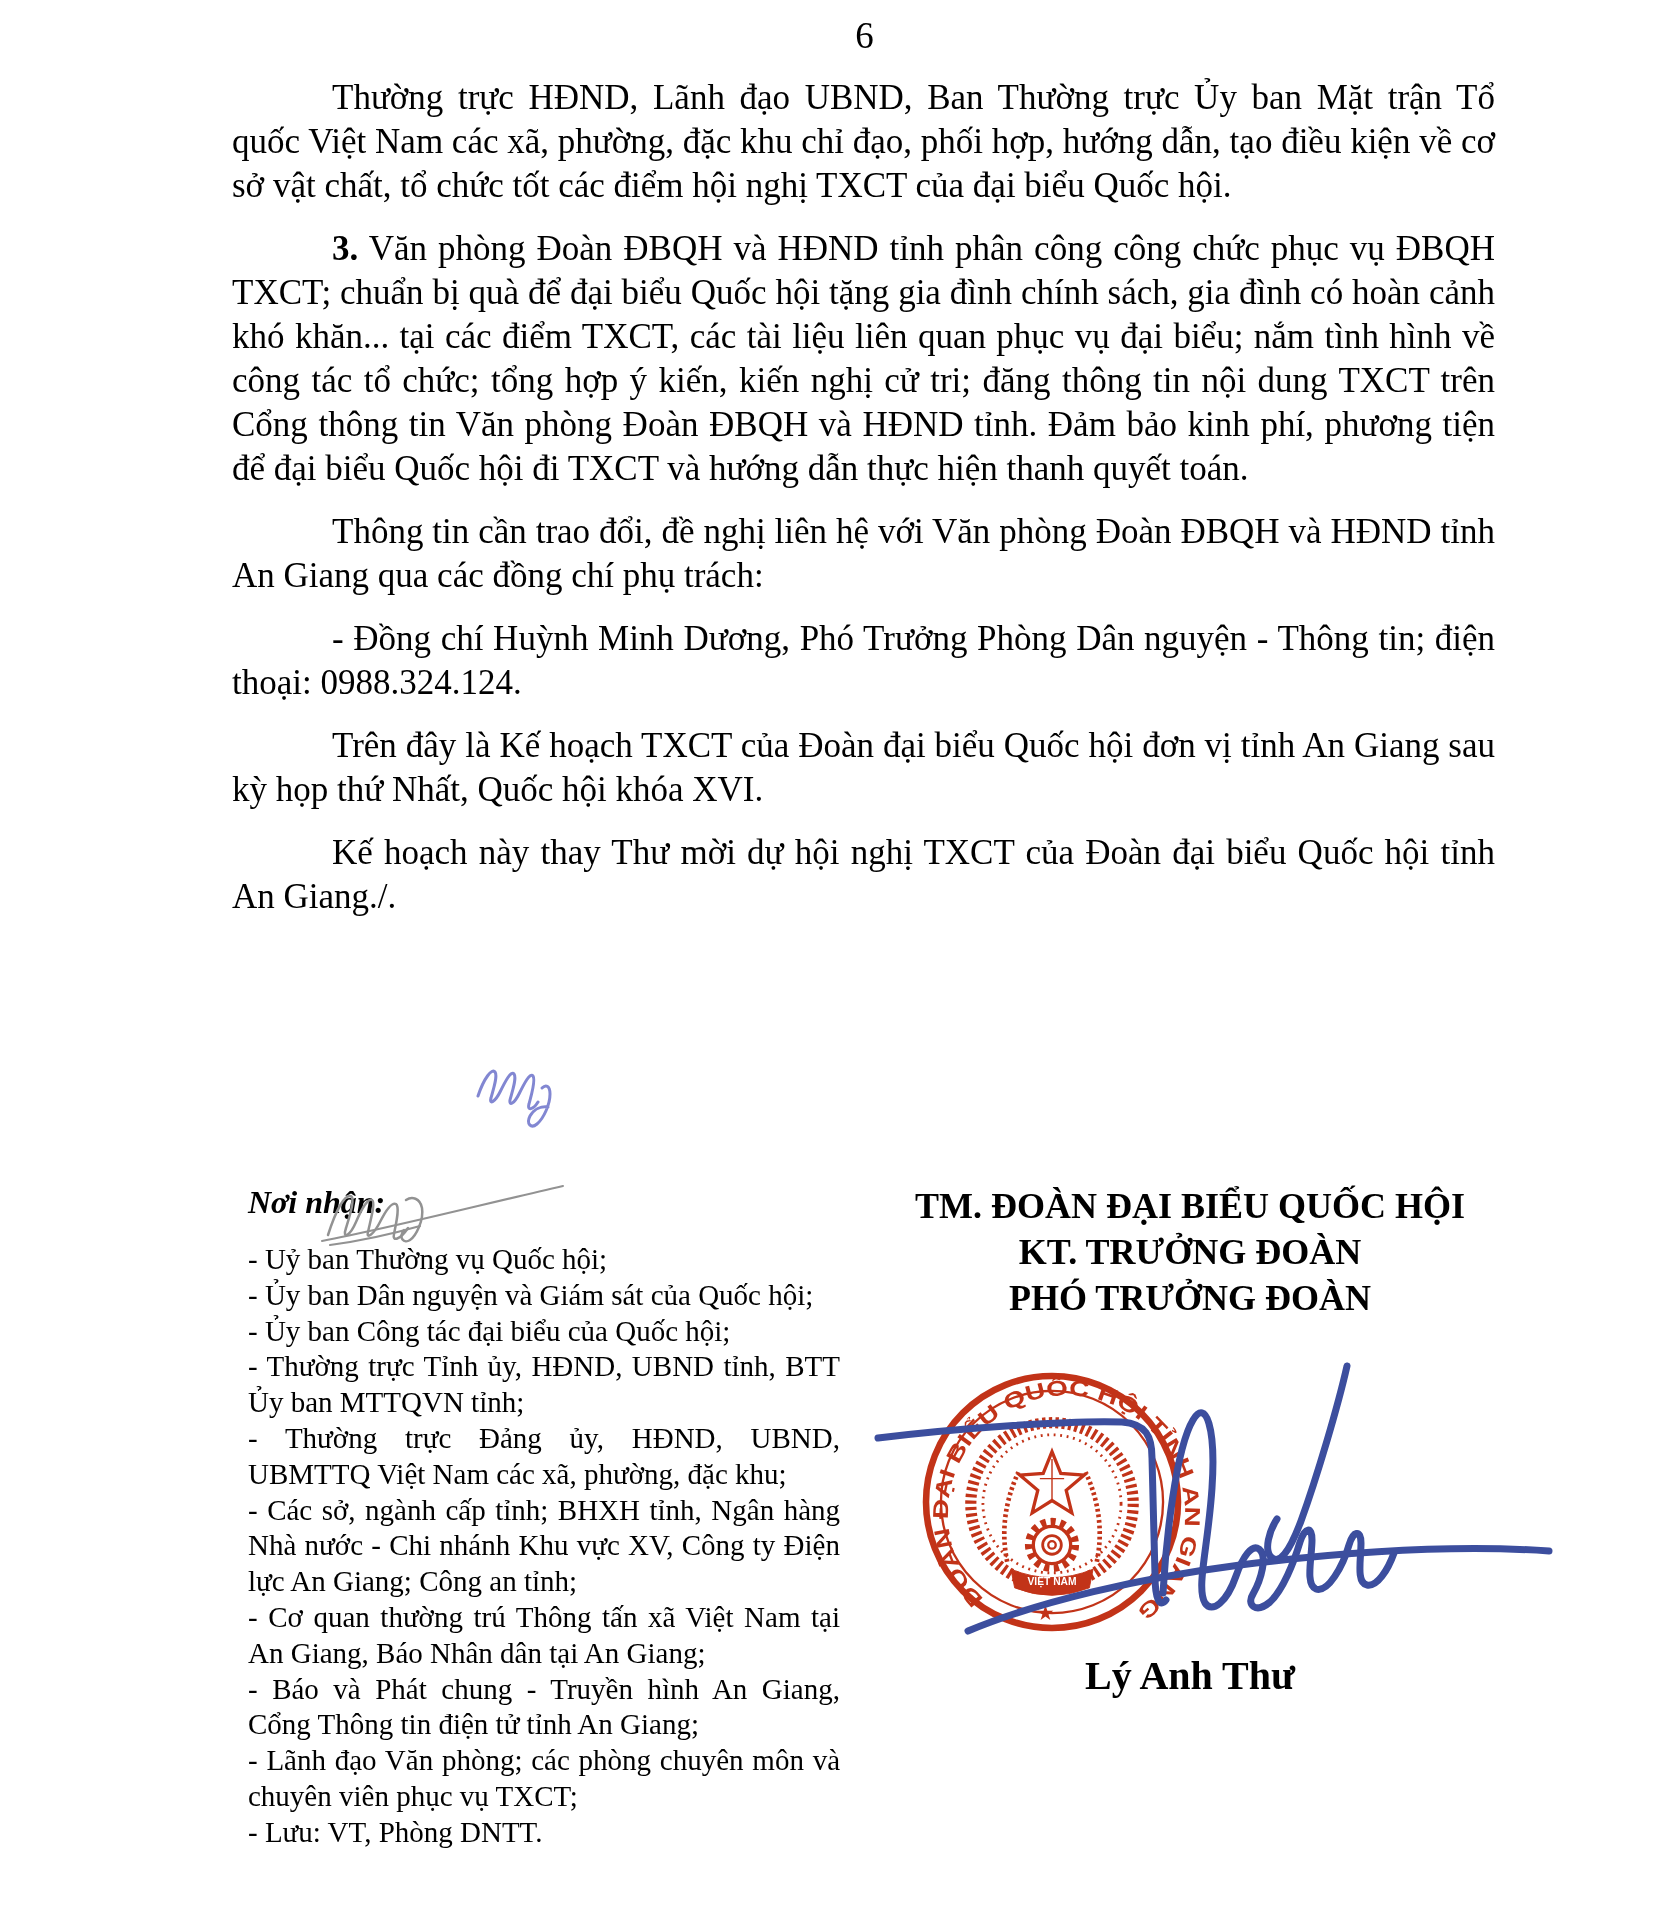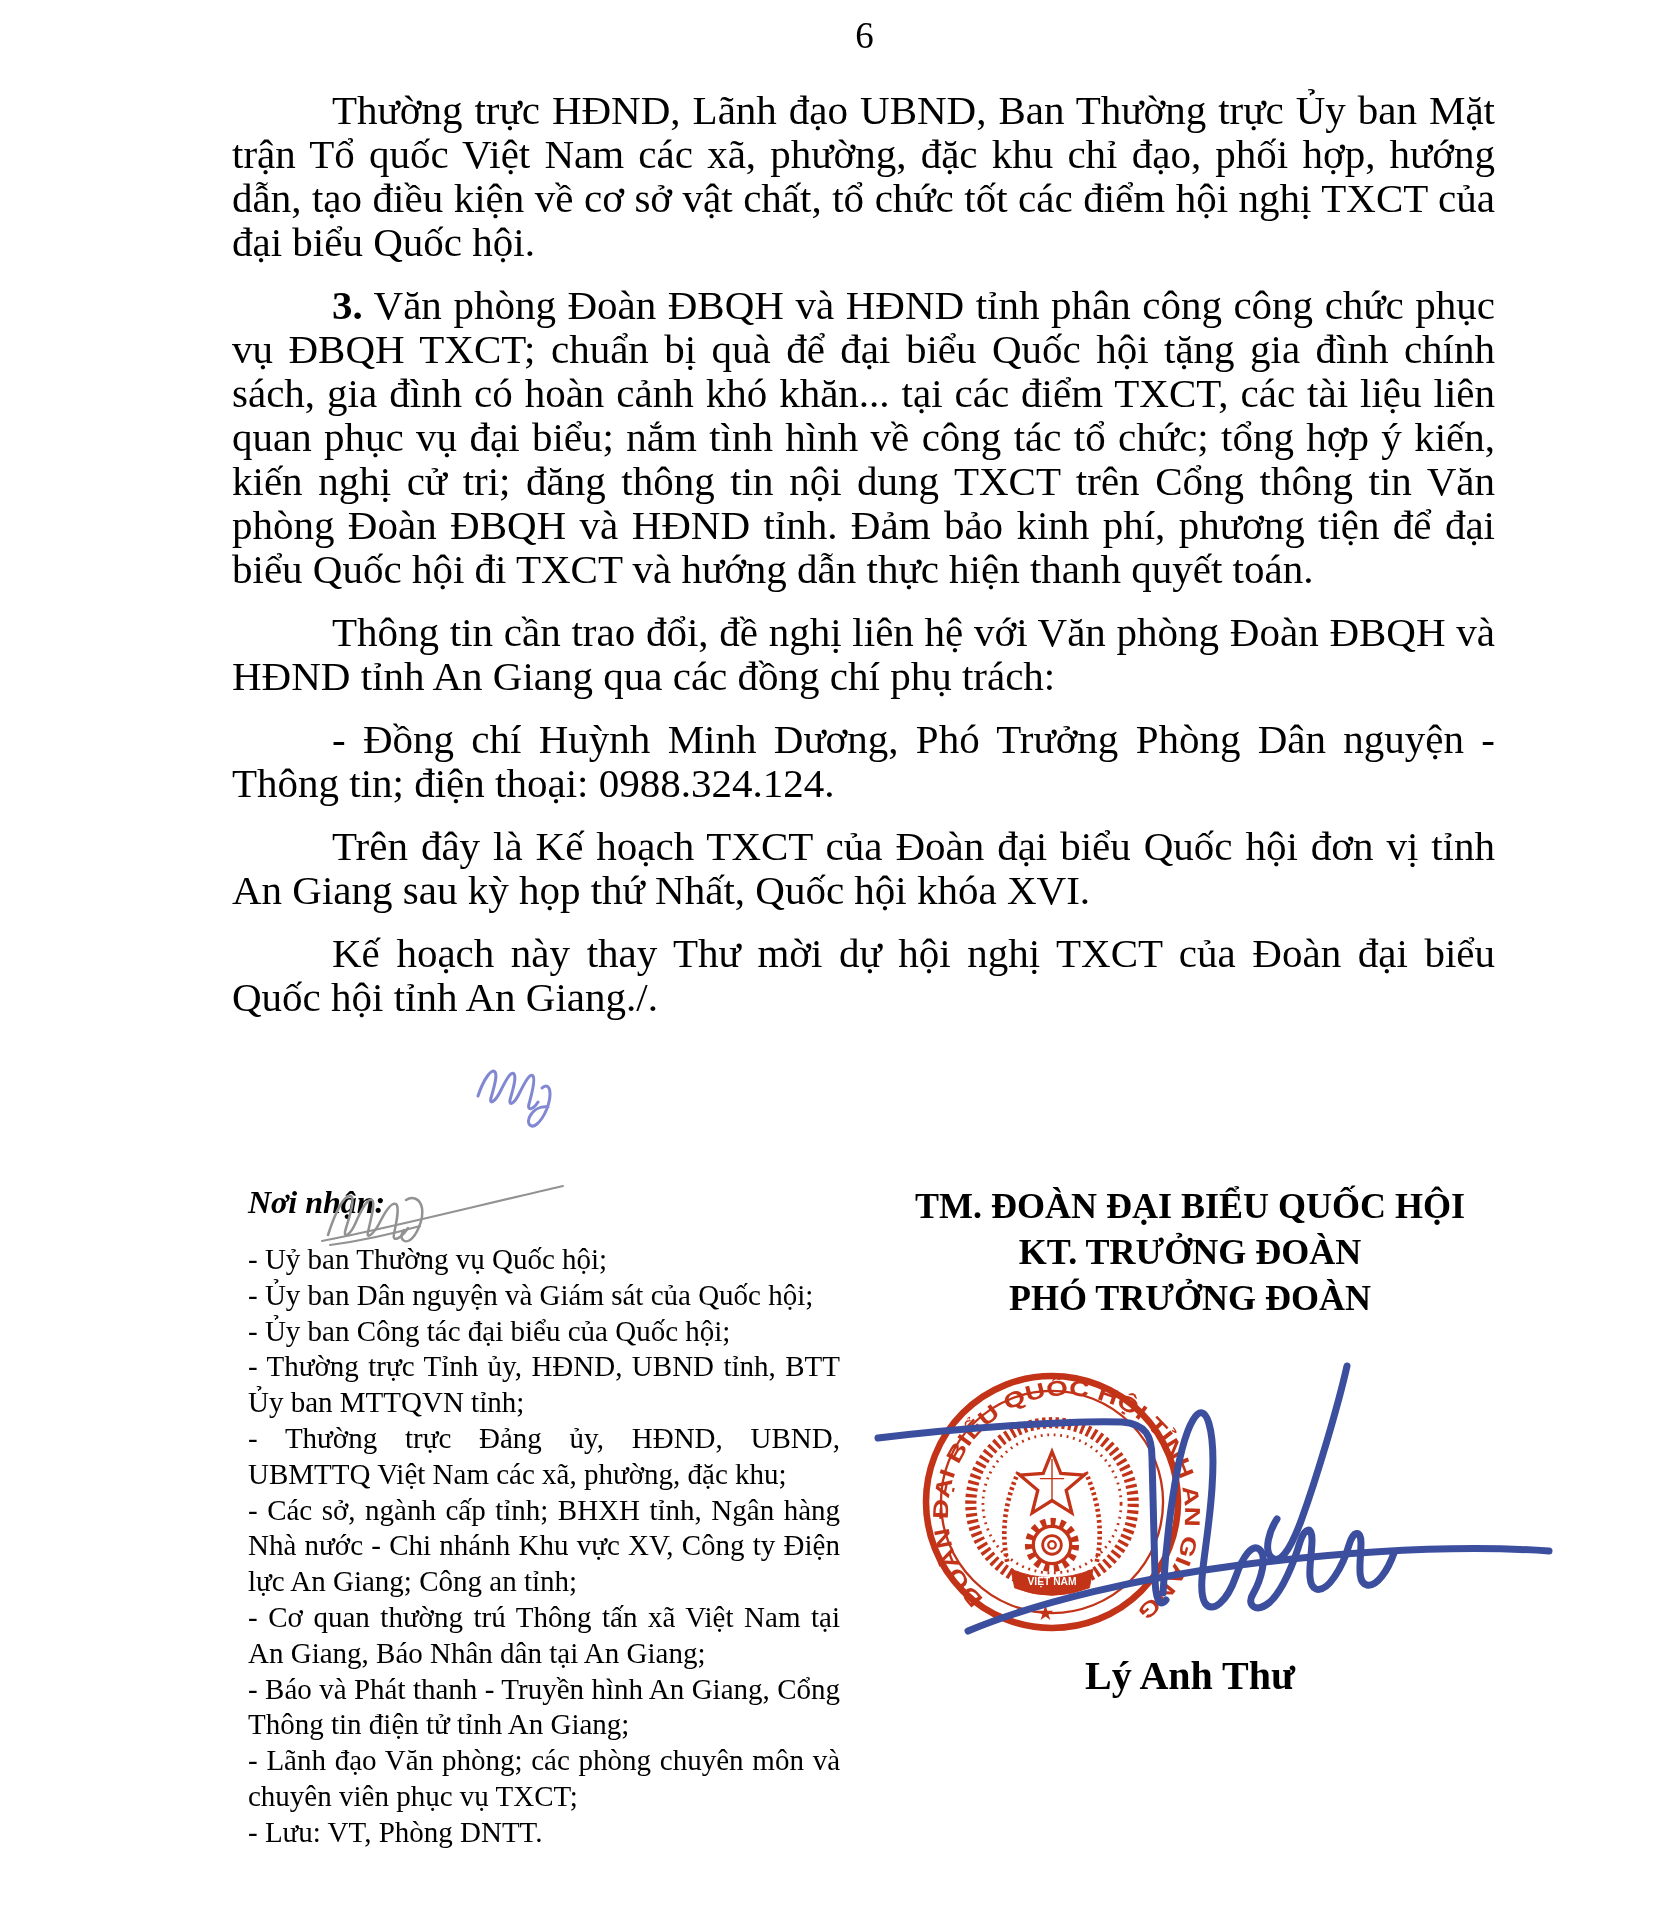--- a/index.html
+++ b/index.html
@@ -9,22 +9,22 @@
     background:#ffffff;
     font-family:"Liberation Serif", serif;
     color:#000;
     overflow:hidden;
   }
   .page-number{
     position:absolute;top:14px;left:75px;right:0;
     text-align:center;font-size:37px;
   }
   .body-text{
-    position:absolute;top:88px;left:232px;width:1263px;
-    font-size:41px;line-height:44px;text-align:justify;text-justify:inter-word;
+    position:absolute;top:76px;left:232px;width:1263px;
+    font-size:35px;line-height:44px;text-align:justify;text-justify:inter-word;
   }
   .body-text p{margin:0 0 19px 0;text-indent:100px;}
   .bold{font-weight:bold;}
   .recipients-label{
     position:absolute;top:1184px;left:248px;
     font-size:32px;font-weight:bold;font-style:italic;
   }
   .recipients-list{
     position:absolute;top:1242px;left:248px;width:592px;
     font-size:29px;line-height:35.8px;text-align:justify;text-justify:inter-word;
@@ -63,21 +63,21 @@
   <div class="recipients-label">Nơi nhận:</div>
 
   <div class="recipients-list">
     <div>- Uỷ ban Thường vụ Quốc hội;</div>
     <div>- Ủy ban Dân nguyện và Giám sát của Quốc hội;</div>
     <div>- Ủy ban Công tác đại biểu của Quốc hội;</div>
     <div>- Thường trực Tỉnh ủy, HĐND, UBND tỉnh, BTT Ủy ban MTTQVN tỉnh;</div>
     <div>- Thường trực Đảng ủy, HĐND, UBND, UBMTTQ Việt Nam các xã, phường, đặc khu;</div>
     <div>- Các sở, ngành cấp tỉnh; BHXH tỉnh, Ngân hàng Nhà nước - Chi nhánh Khu vực XV, Công ty Điện lực An Giang; Công an tỉnh;</div>
     <div>- Cơ quan thường trú Thông tấn xã Việt Nam tại An Giang, Báo Nhân dân tại An Giang;</div>
-    <div>- Báo và Phát thanh - Truyền hình An Giang, Cổng Thông tin điện tử tỉnh An Giang;</div>
+    <div>- Báo và Phát chung - Truyền hình An Giang, Cổng Thông tin điện tử tỉnh An Giang;</div>
     <div>- Lãnh đạo Văn phòng; các phòng chuyên môn và chuyên viên phục vụ TXCT;</div>
     <div>- Lưu: VT, Phòng DNTT.</div>
   </div>
 
   <div class="sign-head">
     <div>TM. ĐOÀN ĐẠI BIỂU QUỐC HỘI</div>
     <div>KT. TRƯỞNG ĐOÀN</div>
     <div>PHÓ TRƯỞNG ĐOÀN</div>
   </div>
 

